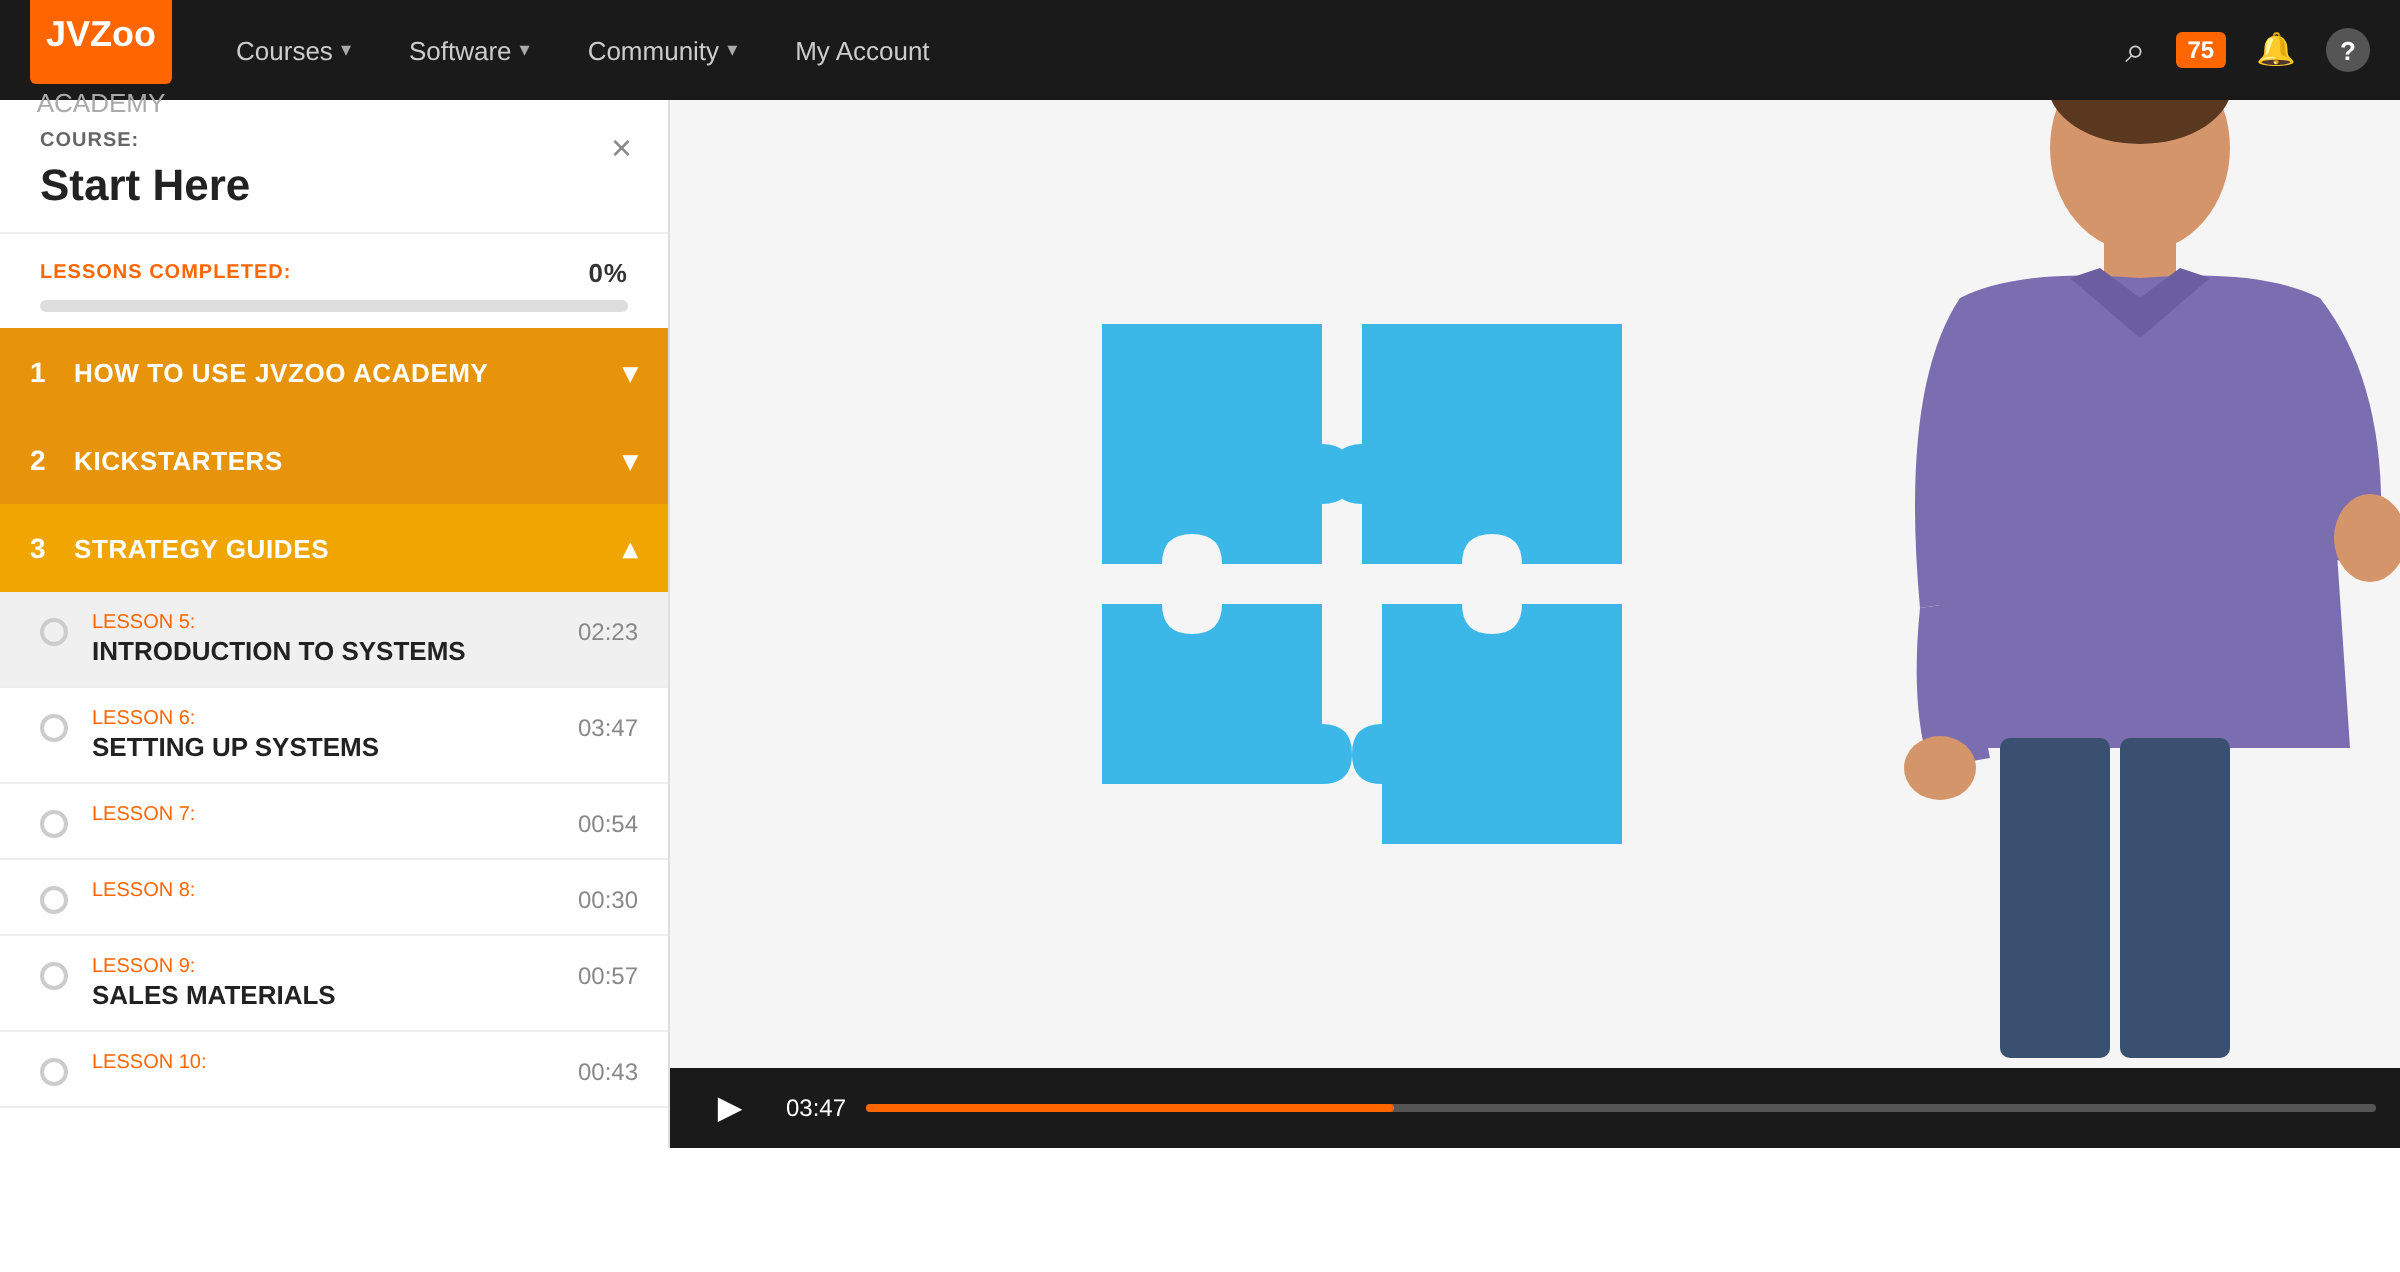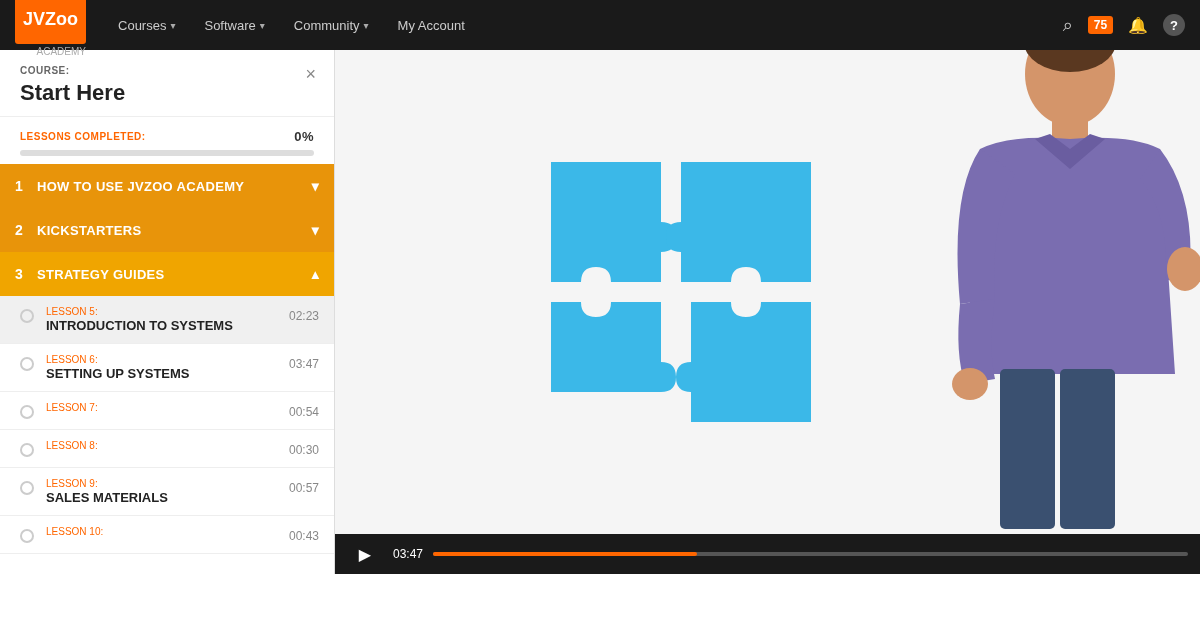--- a/index.html
+++ b/index.html
@@ -24,24 +24,24 @@
       background: #f60;
       color: #fff;
       font-weight: bold;
       font-size: 18px;
       padding: 16px 8px;
       border-radius: 3px;
       line-height: 1;
     }
     .logo-sub {
       color: #aaa;
-      font-size: 10px;
+      font-size: 13px;
       text-transform: uppercase;
       margin-top: 2px;
-      text-align: right;
+      text-align: center;
     }
     .nav-items {
       display: flex;
       align-items: flex-start;
       gap: 5px;
       flex: 1;
     }
     .nav-item {
       color: #ccc;
       font-size: 13px;

